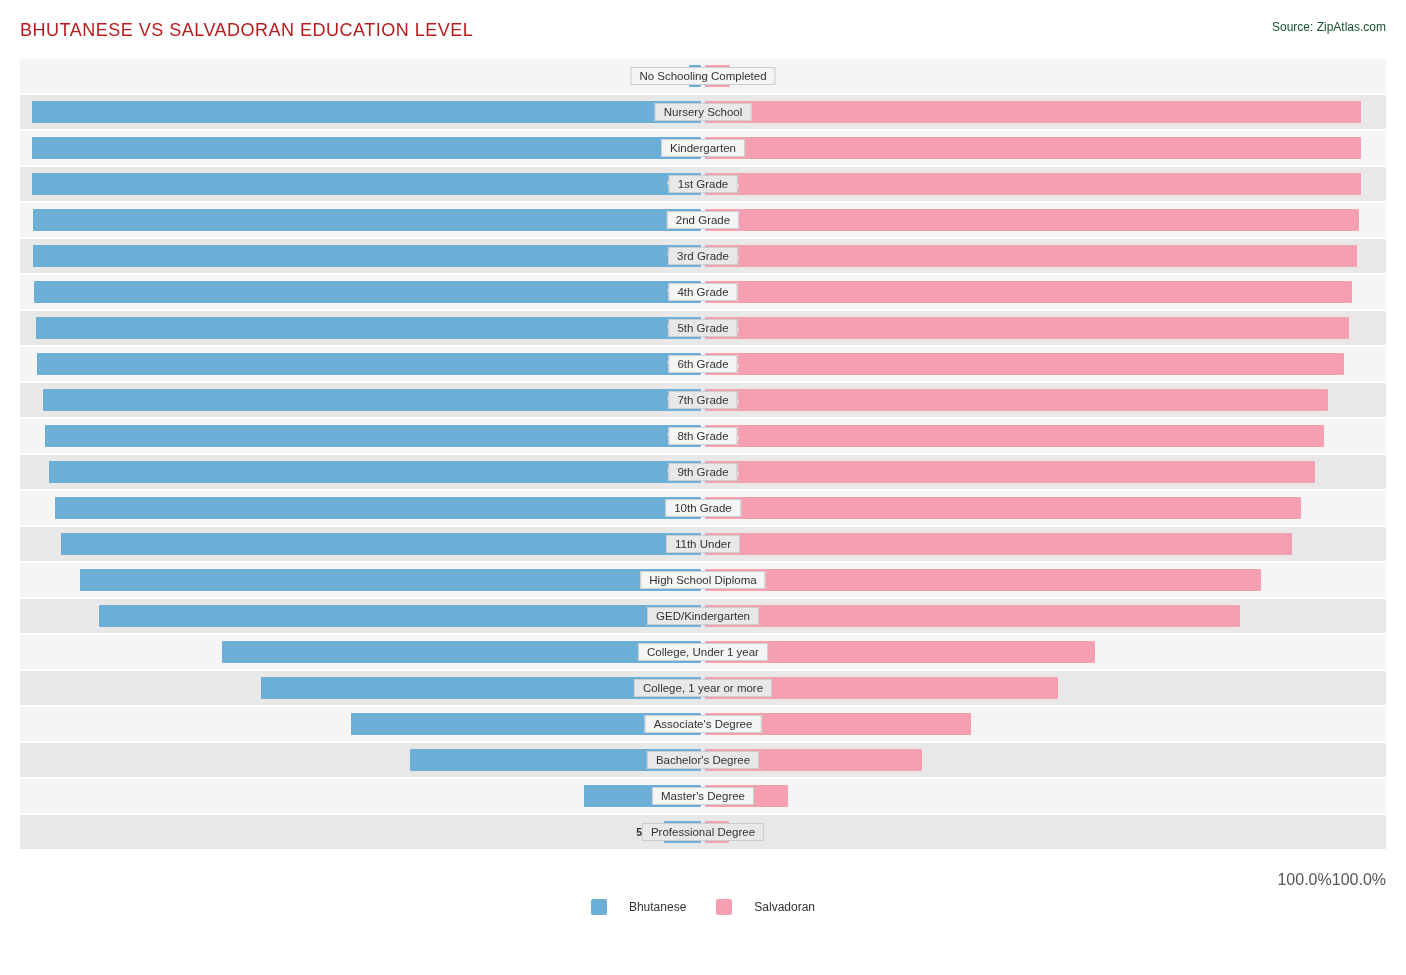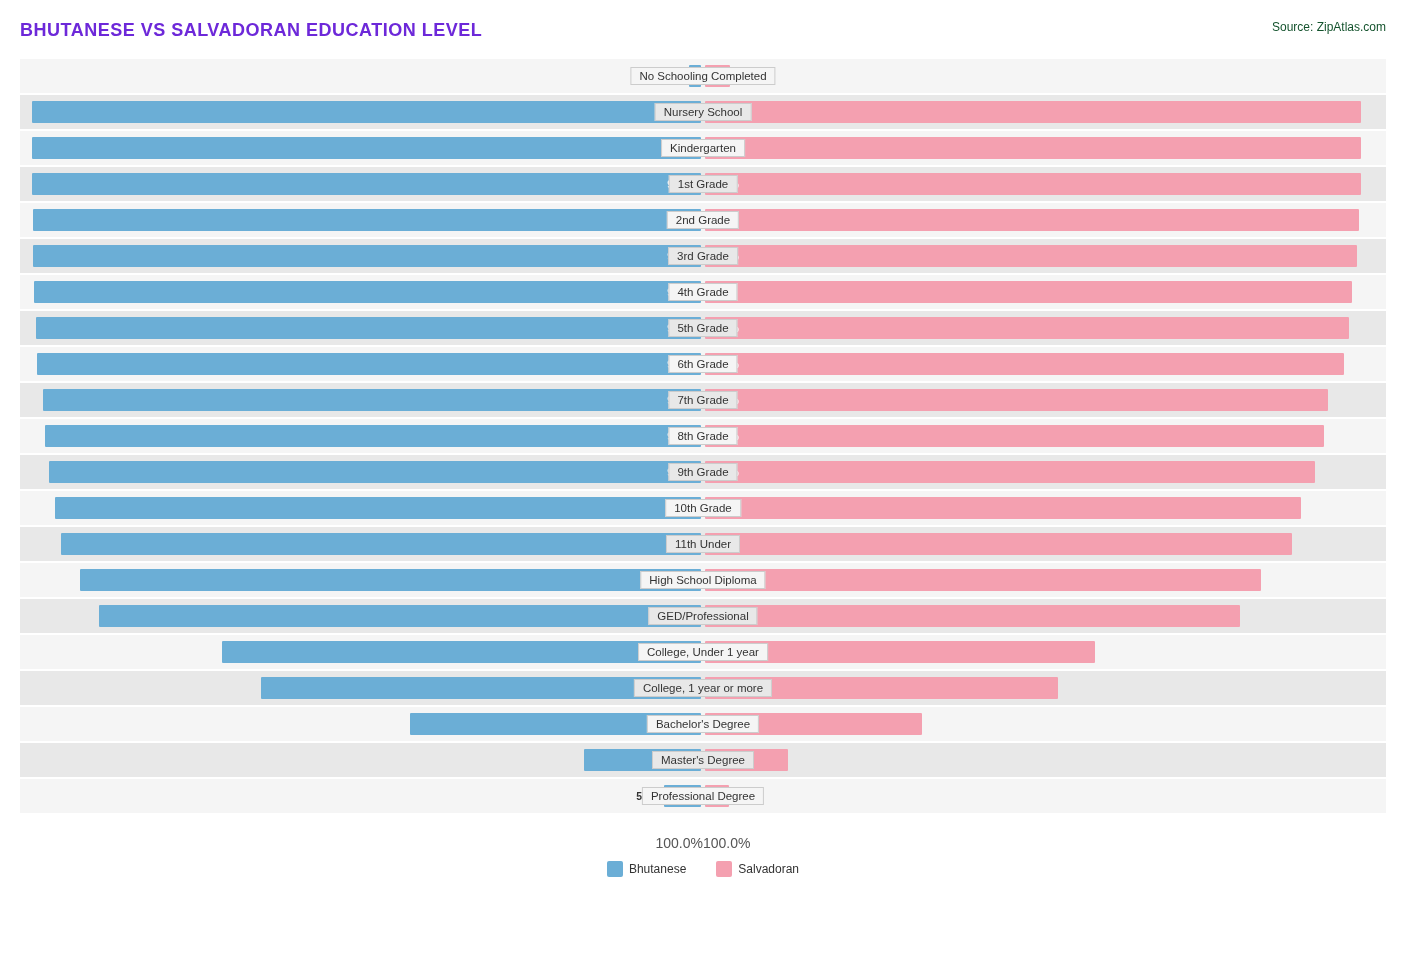--- a/index.html
+++ b/index.html
@@ -16,22 +16,22 @@
       position: relative;
     }
     .chart-header {
       display: flex;
       justify-content: space-between;
       align-items: flex-start;
       margin-bottom: 18px;
     }
     .chart-title {
       font-size: 18px;
-      font-weight: bold;
-      color: #6d28d9;
+      font-weight: normal;
+      color: #b91c1c;
       letter-spacing: 0.5px;
     }
     .chart-source {
       font-size: 12px;
       color: #14532d;
     }
     .chart-area {
       width: 100%;
       position: relative;
     }
@@ -142,34 +142,34 @@
     }
     .legend {
       display: flex;
       justify-content: center;
       gap: 30px;
       margin-top: 10px;
     }
     .legend-item {
       display: flex;
       align-items: center;
-      gap: 6px;
+      gap: 22px;
       font-size: 12px;
       color: #333;
     }
     .legend-box {
       width: 16px;
       height: 16px;
       border-radius: 2px;
     }
     .axis-labels {
       display: flex;
-      justify-content: center;
+      justify-content: flex-end;
       margin-top: 22px;
-      font-size: 14px;
+      font-size: 16px;
       color: #555;
     }
     
     .bar-wrapper-left {
       display: flex;
       align-items: center;
       justify-content: flex-end;
       width: 100%;
       height: 100%;
     }
@@ -510,21 +510,21 @@
       <div class="bar-row">
       <div class="row-container">
         <div class="left-section">
           <div class="bar-wrapper-left">
 
             <div class="blue-bar" style="width:88.4%; min-width:2px;">
               <span class="blue-label">88.4%</span>
             </div>
           </div>
         </div>
-        <div class="center-label">GED/Professional</div>
+        <div class="center-label">GED/Kindergarten</div>
         <div class="right-section">
           <div class="bar-wrapper-right">
             <div class="pink-bar" style="width:78.6%; min-width:2px;">
               <span class="pink-label">78.6%</span>
             </div>
 
           </div>
         </div>
       </div>
     </div>
@@ -557,20 +557,41 @@
             <div class="blue-bar" style="width:64.6%; min-width:2px;">
               <span class="blue-label">64.6%</span>
             </div>
           </div>
         </div>
         <div class="center-label">College, 1 year or more</div>
         <div class="right-section">
           <div class="bar-wrapper-right">
             <div class="pink-bar" style="width:51.8%; min-width:2px;">
               <span class="pink-label">51.8%</span>
+            </div>
+
+          </div>
+        </div>
+      </div>
+    </div>
+      <div class="bar-row">
+      <div class="row-container">
+        <div class="left-section">
+          <div class="bar-wrapper-left">
+
+            <div class="blue-bar" style="width:51.4%; min-width:2px;">
+              <span class="blue-label">51.4%</span>
+            </div>
+          </div>
+        </div>
+        <div class="center-label">Associate's Degree</div>
+        <div class="right-section">
+          <div class="bar-wrapper-right">
+            <div class="pink-bar" style="width:39%; min-width:2px;">
+              <span class="pink-label">39%</span>
             </div>
 
           </div>
         </div>
       </div>
     </div>
       <div class="bar-row">
       <div class="row-container">
         <div class="left-section">
           <div class="bar-wrapper-left">

